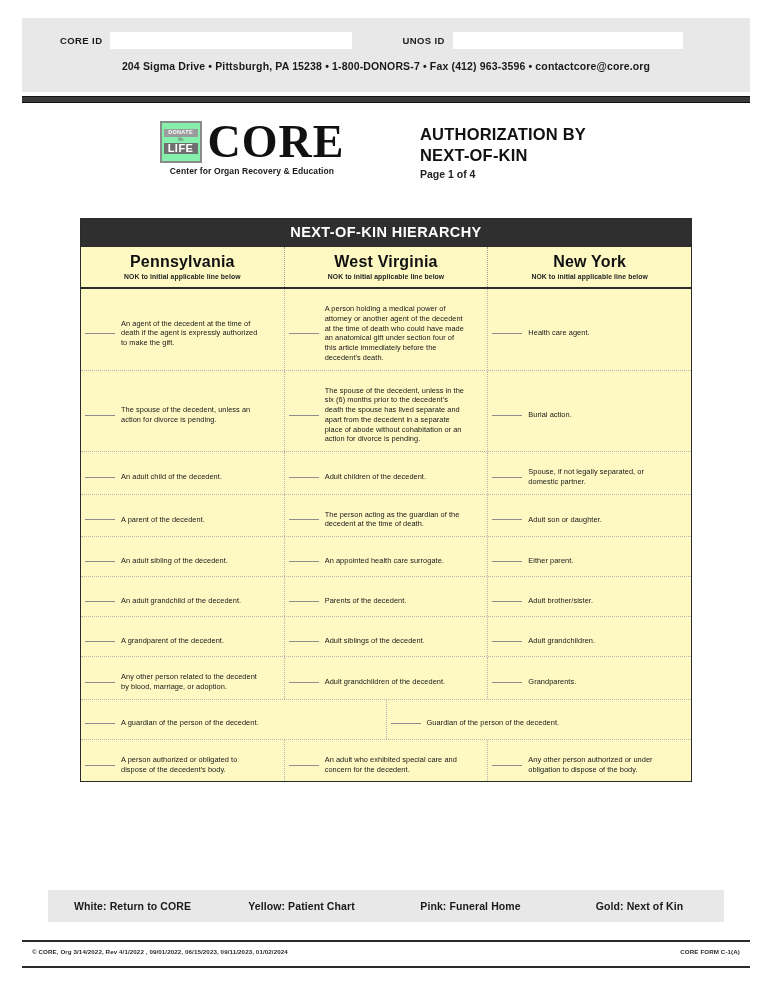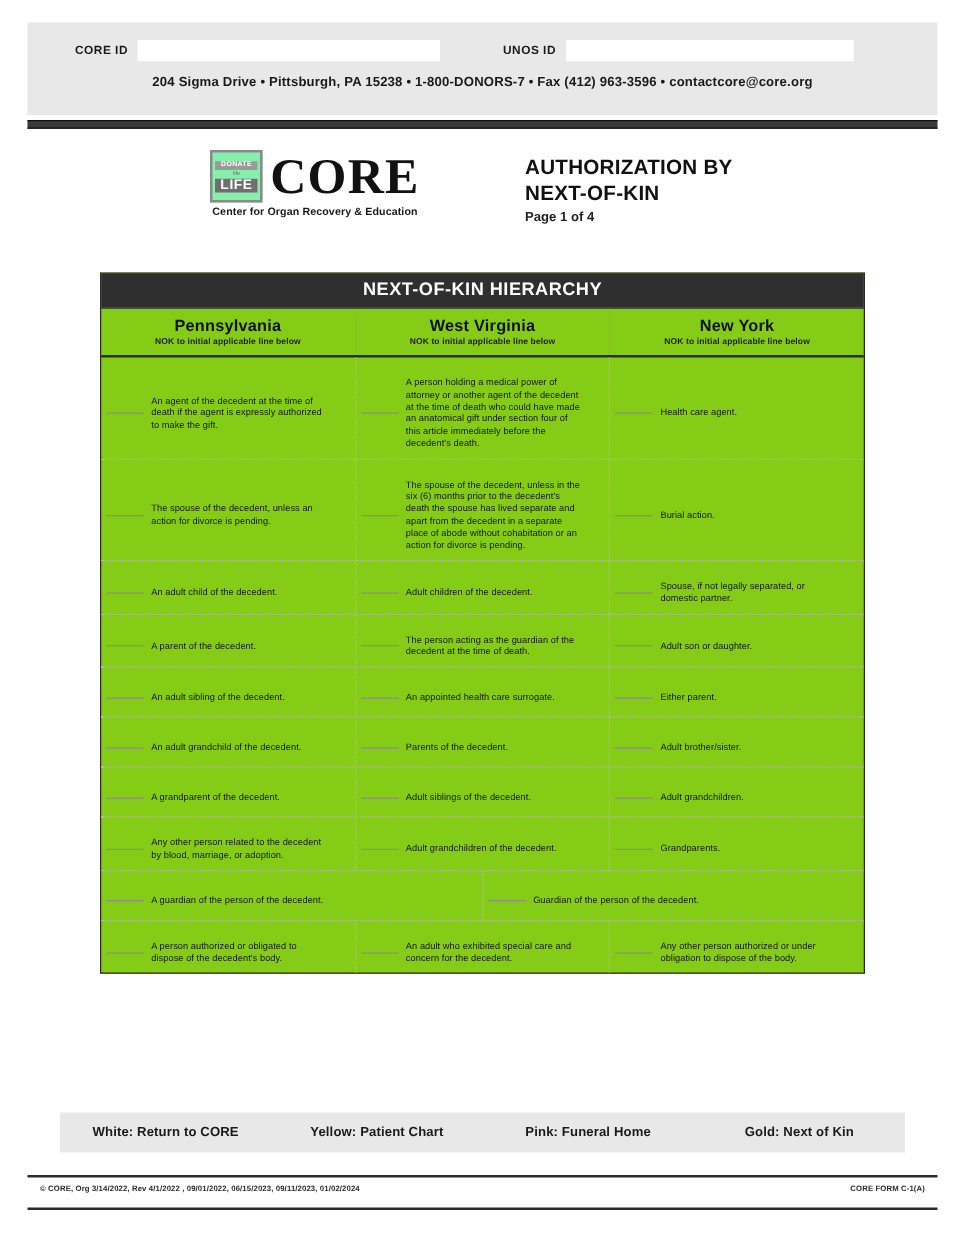--- a/index.html
+++ b/index.html
@@ -127,21 +127,21 @@
     font-size: 11px;
     font-weight: bold;
     color: #ffffff;
     background: #6f6f6f;
     width: 34px;
     text-align: center;
     letter-spacing: 0.5px;
   }
   .core-word {
     font-family: "Liberation Serif", serif;
-    font-size: 40px;
+    font-size: 46px;
     font-weight: bold;
     letter-spacing: 1px;
     color: #111;
     line-height: 0.95;
     position: relative;
   }
   .logo-tag {
     font-size: 8.5px;
     font-weight: bold;
     letter-spacing: 0.1px;
@@ -166,21 +166,21 @@
     color: #222;
     margin-top: 3px;
   }
 
   
   .table-wrap {
     position: absolute;
     left: 80px; top: 218px;
     width: 612px;
     border: 1px solid #2b2b2b;
-    background: #84cc16;
+    background: #fef9c3;
   }
   .tbl-title {
     background: #2f2f2f;
     color: #ffffff;
     text-align: center;
     font-size: 14.5px;
     font-weight: bold;
     letter-spacing: 0.4px;
     padding: 5px 0 6px;
   }
@@ -191,21 +191,21 @@
   }
   .tbl-head .hcell {
     flex: 1 1 0;
     text-align: center;
     padding: 6px 4px 7px;
   }
   .tbl-head .hcell + .hcell {
     border-left: 1px dotted #9a9a9a;
   }
   .state-name {
-    font-size: 13px;
+    font-size: 16px;
     font-weight: bold;
     letter-spacing: 0.2px;
     color: #111;
   }
   .state-sub {
     font-size: 6.8px;
     font-weight: bold;
     color: #222;
     margin-top: 2px;
     letter-spacing: 0.1px;

